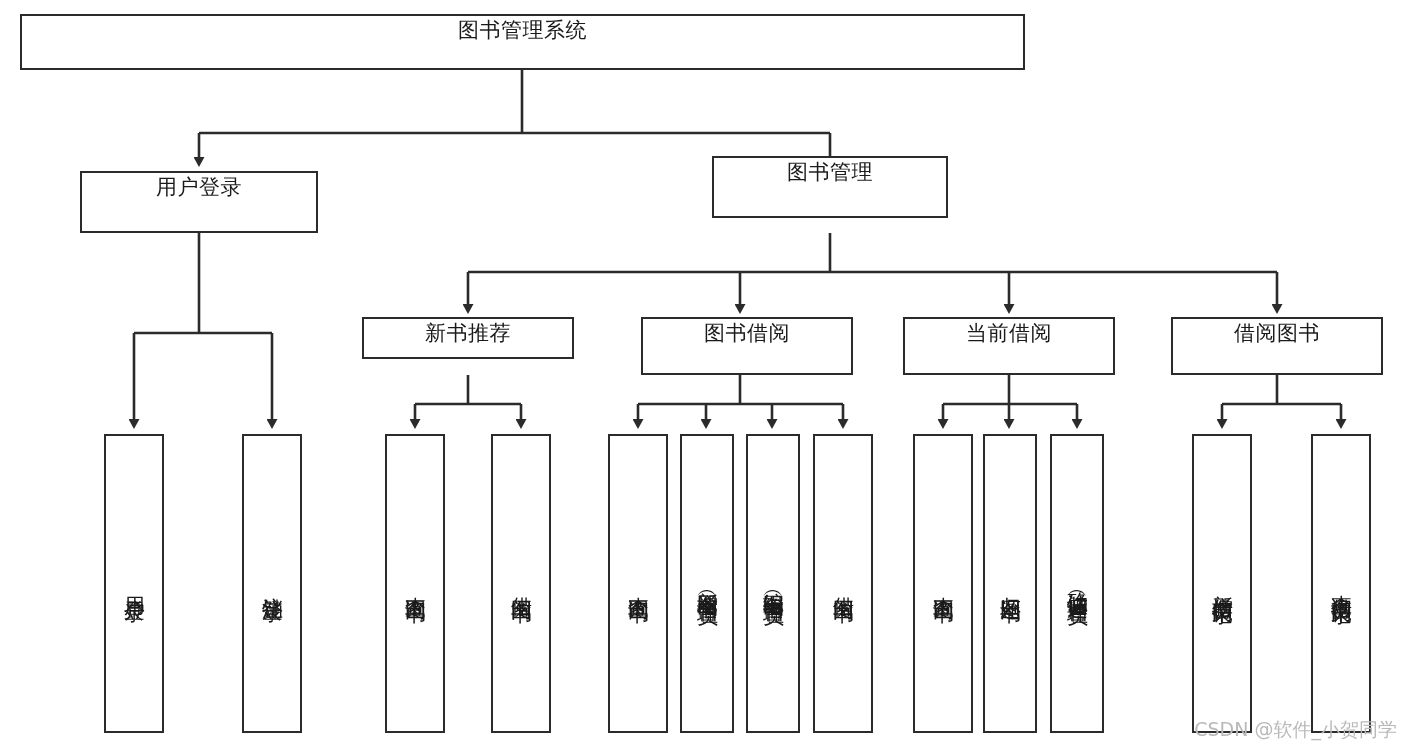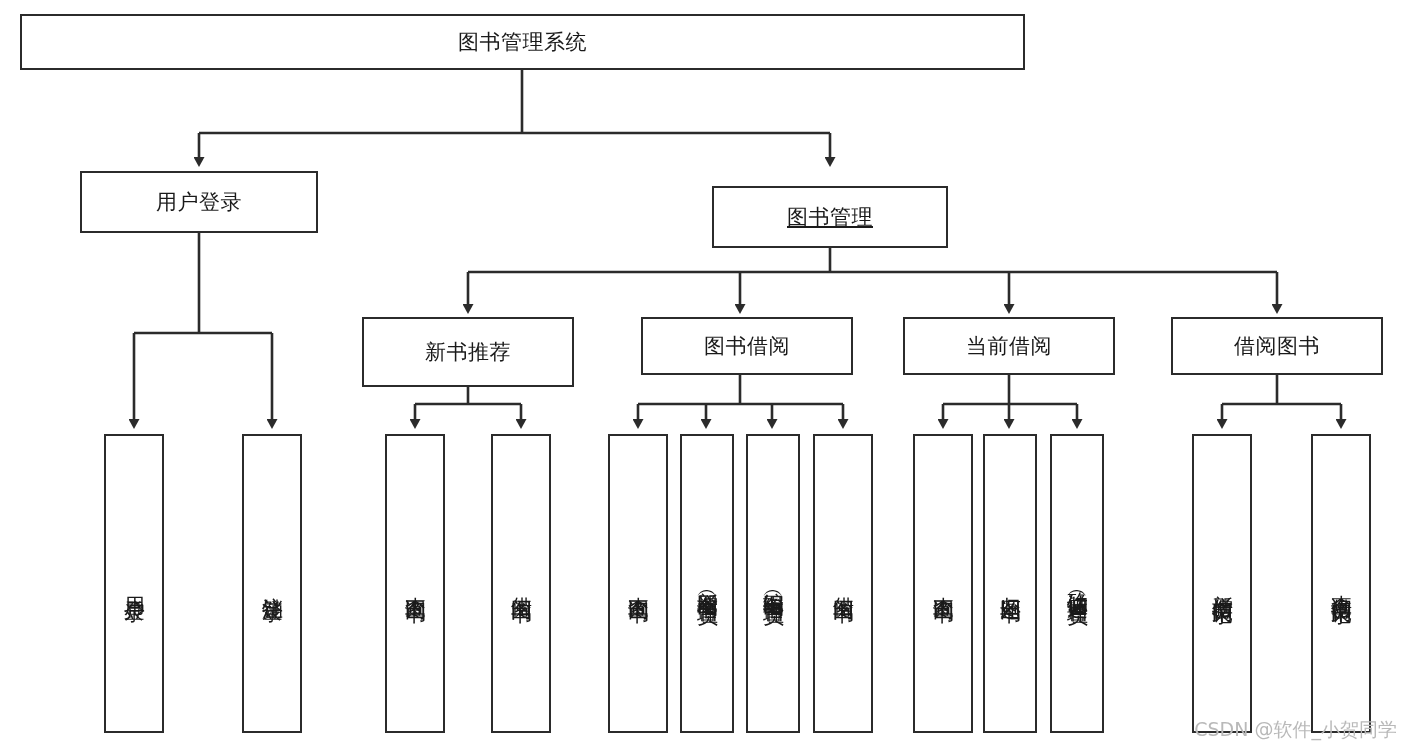--- a/index.html
+++ b/index.html
@@ -22,21 +22,21 @@
     width: 1405px;
     height: 747px;
     pointer-events: none;
   }
   .node {
     position: absolute;
     box-sizing: border-box;
     border: 2.5px solid #2b2b2b;
     background: #ffffff;
     display: flex;
-    align-items: center;
+    align-items: flex-start;
     justify-content: center;
     color: #1a1a1a;
   }
   .node.horiz {
     font-size: 21px;
     letter-spacing: 0.5px;
   }
   .node.vert {
     writing-mode: vertical-rl;
     text-orientation: upright;
@@ -118,25 +118,25 @@
     </g>
   </svg>
 
   <div class="node horiz" style="left:20px; top:14px; width:1005px; height:56px;">
     <span>图书管理系统</span>
   </div>
 
   <div class="node horiz" style="left:80px; top:171px; width:238px; height:62px;">
     <span>用户登录</span>
   </div>
-  <div class="node horiz" style="left:712px; top:186px; width:236px; height:62px;text-decoration:underline;">
+  <div class="node horiz" style="left:712px; top:156px; width:236px; height:62px;">
     <span>图书管理</span>
   </div>
 
-  <div class="node horiz" style="left:362px; top:317px; width:212px; height:70px;">
+  <div class="node horiz" style="left:362px; top:317px; width:212px; height:42px;">
     <span>新书推荐</span>
   </div>
   <div class="node horiz" style="left:634px; top:317px; width:212px; height:58px;margin-left:7px;">
     <span>图书借阅</span>
   </div>
   <div class="node horiz" style="left:903px; top:317px; width:212px; height:58px;font-family:Liberation Mono, monospace;">
     <span>当前借阅</span>
   </div>
   <div class="node horiz" style="left:1171px; top:317px; width:212px; height:58px;">
     <span>借阅图书</span>

